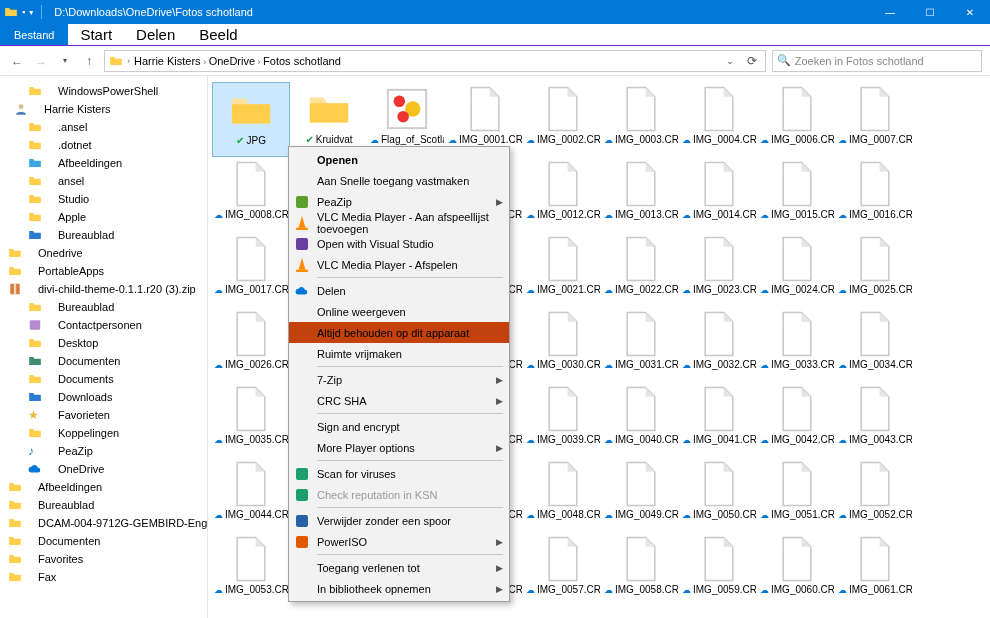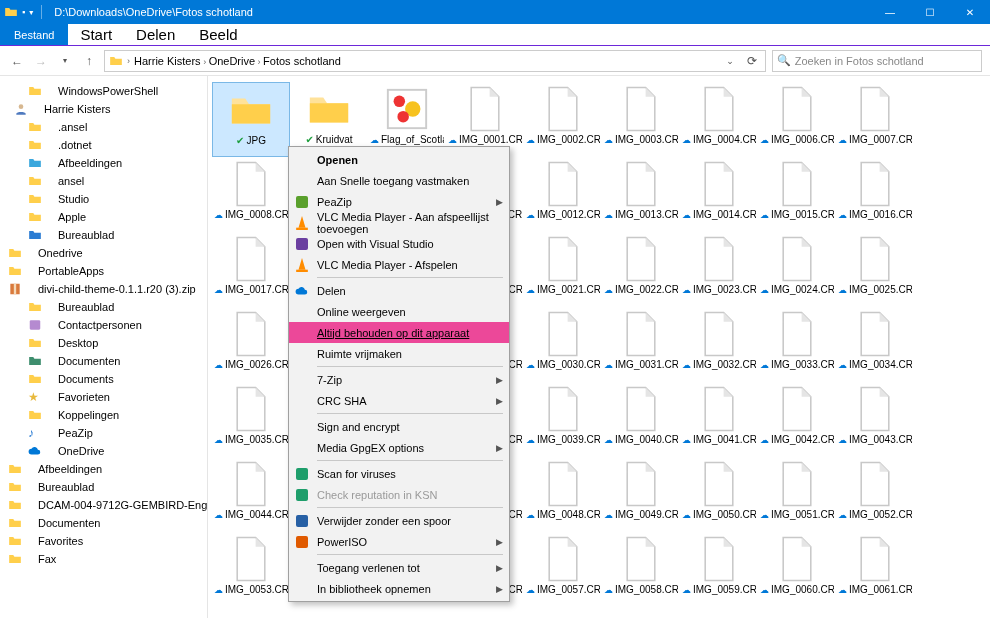--- a/index.html
+++ b/index.html
@@ -39,21 +39,21 @@
 .item.selected { background: #cce8ff; border:1px solid #7ab8e6; }
 .item .thumb { width: 46px; height: 46px; display:flex; align-items:center; justify-content:center; margin-bottom:2px; }
 .item .label { display:flex; align-items:center; gap:2px; max-width:74px; overflow:hidden; white-space:nowrap; }
 .cloud { color:#0078d7; font-size:9px; }
 .check { color:#1e9e3e; font-size:10px; }
 
 
 .ctxmenu { position:absolute; top:70px; left:80px; width:222px; background:#f2f2f2; border:1px solid #a0a0a0; box-shadow: 3px 3px 6px rgba(0,0,0,.25); z-index:50; padding:2px 0; }
 .ctxmenu .row { height:21px; display:flex; align-items:center; padding:0 6px 0 4px; font-size:11px; color:#000; position:relative; }
 .ctxmenu .row.bold { font-weight:600; }
-.ctxmenu .row.hov { background:#ec4899;text-decoration:underline; }
+.ctxmenu .row.hov { background:#c2410c; }
 .ctxmenu .row .mi { width:18px; height:16px; display:flex; align-items:center; justify-content:center; margin-right:6px; flex:none; }
 .ctxmenu .row .arrow { margin-left:auto; color:#555; font-size:9px; }
 .ctxmenu .sep { height:1px; background:#c8c8c8; margin:2px 6px 2px 28px; }
 .ctxmenu .row.dis { color:#9a9a9a; }
 
 
 .svg-folder { fill:#ffcf4b; }
 </style>
 </head>
 <body>
@@ -205,20 +205,26 @@
         </svg>
         <span>Documenten</span>
       </div>
       <div class="node ind1">
         <svg class="ticon" viewBox="0 0 24 24">
           <path fill="#ffcf4b" d="M2 5h7l2 3h11v11H2z"></path>
         </svg>
         <span>Documents</span>
       </div>
       <div class="node ind1">
+        <svg class="ticon" viewBox="0 0 24 24">
+          <path fill="#2b7cd3" d="M2 5h7l2 3h11v11H2z"></path>
+        </svg>
+        <span>Downloads</span>
+      </div>
+      <div class="node ind1">
         <span class="ticon" style="color:#e8b93c;font-size:12px;">★</span>
         <span>Favorieten</span>
       </div>
       <div class="node ind1">
         <svg class="ticon" viewBox="0 0 24 24">
           <path fill="#ffcf4b" d="M2 5h7l2 3h11v11H2z"></path>
         </svg>
         <span>Koppelingen</span>
       </div>
       <div class="node ind1">
@@ -1102,21 +1108,21 @@
           <span>CRC SHA</span>
           <span class="arrow">▶</span>
         </div>
         <div class="sep"></div>
         <div class="row">
           <span class="mi"></span>
           <span>Sign and encrypt</span>
         </div>
         <div class="row">
           <span class="mi"></span>
-          <span>Media GpgEX options</span>
+          <span>More Player options</span>
           <span class="arrow">▶</span>
         </div>
         <div class="sep"></div>
         <div class="row">
           <span class="mi">
             <span style="display:inline-block;width:12px;height:12px;background:#1e9e6b;border-radius:2px;"></span>
           </span>
           <span>Scan for viruses</span>
         </div>
         <div class="row dis">

